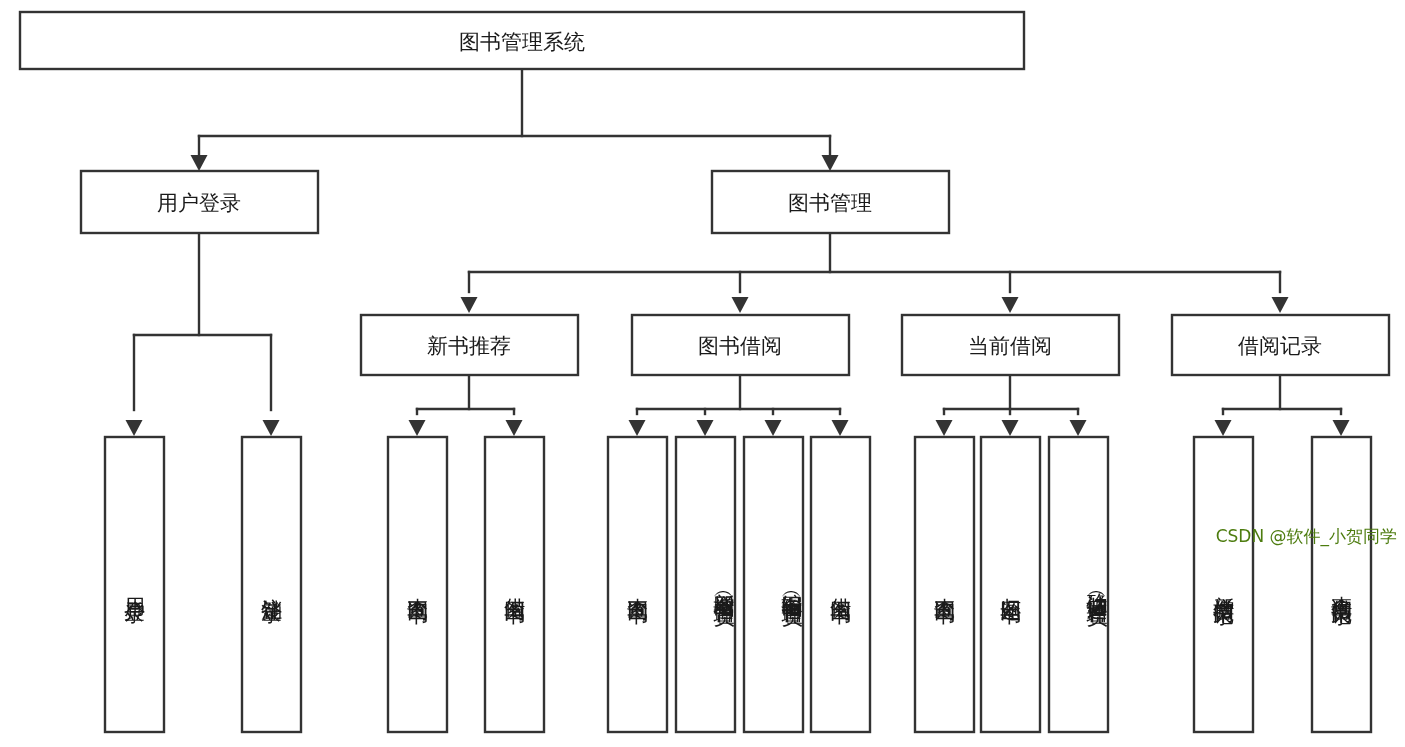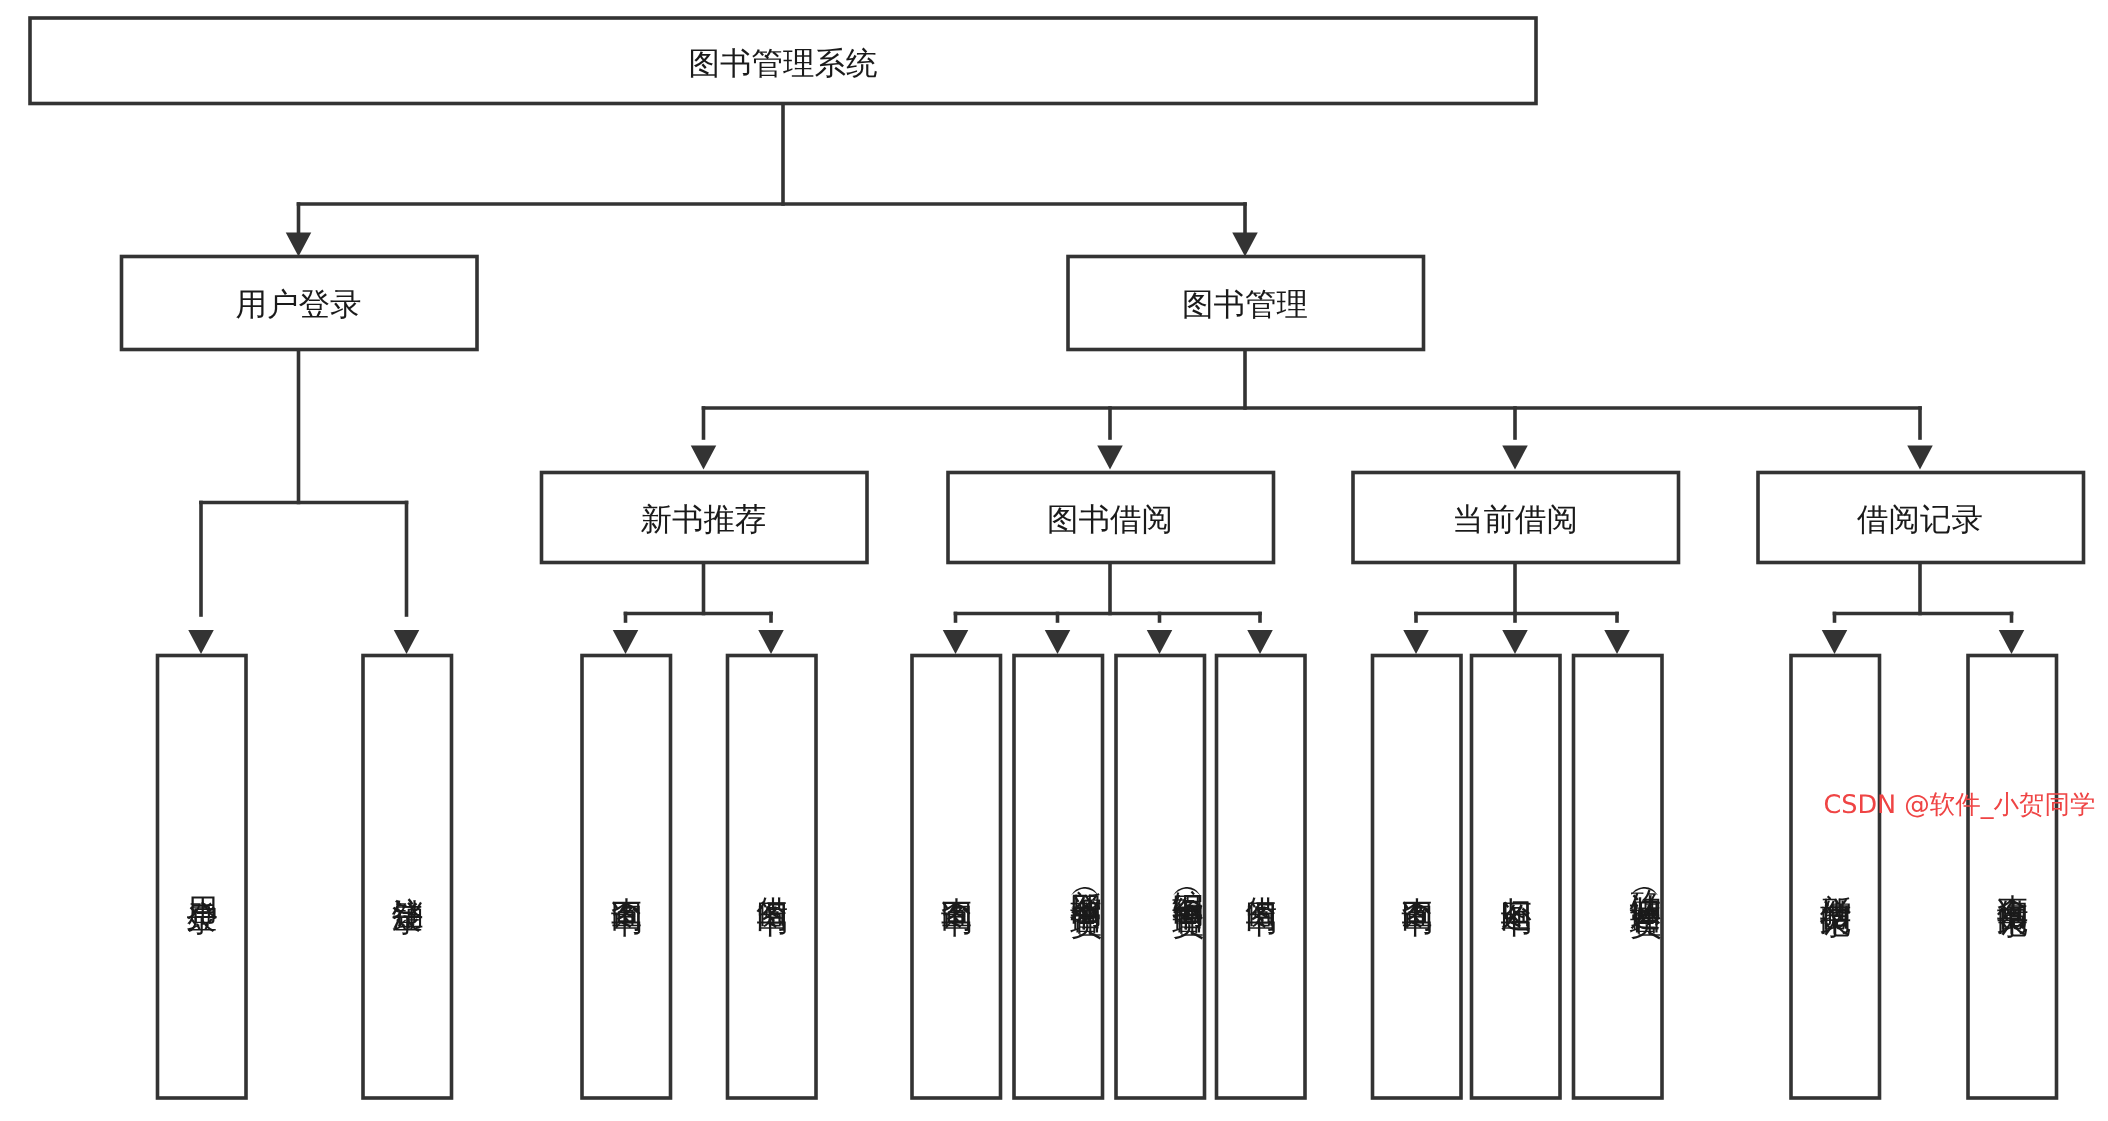--- a/index.html
+++ b/index.html
@@ -62,21 +62,21 @@
     text-align: center;
     pointer-events: none;
     user-select: none;
   }
   .watermark {
     position: absolute;
     right: 8px;
     bottom: 4px;
     font-family: "DejaVu Sans", "Liberation Sans", sans-serif;
     font-size: 17px;
-    color: #ef4444;
+    color: #4d7c0f;
     white-space: nowrap;
     user-select: none;
   }
 </style>
 </head>
 <body>
 
 <div id="diagram-root">
 
   <svg class="diagram" viewBox="0 0 1405 747">

